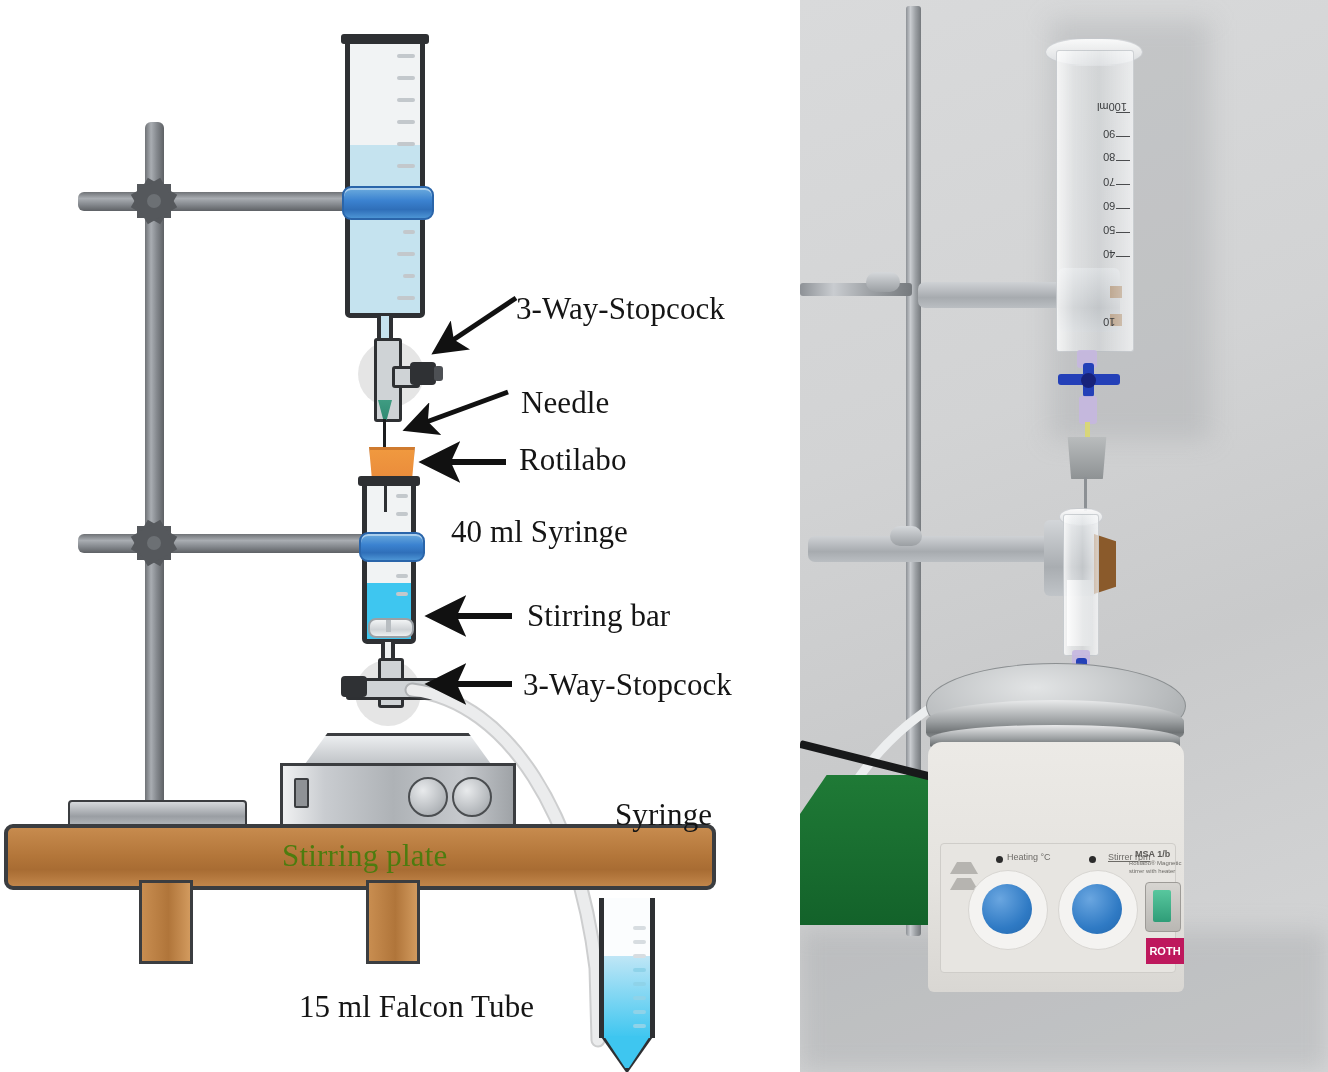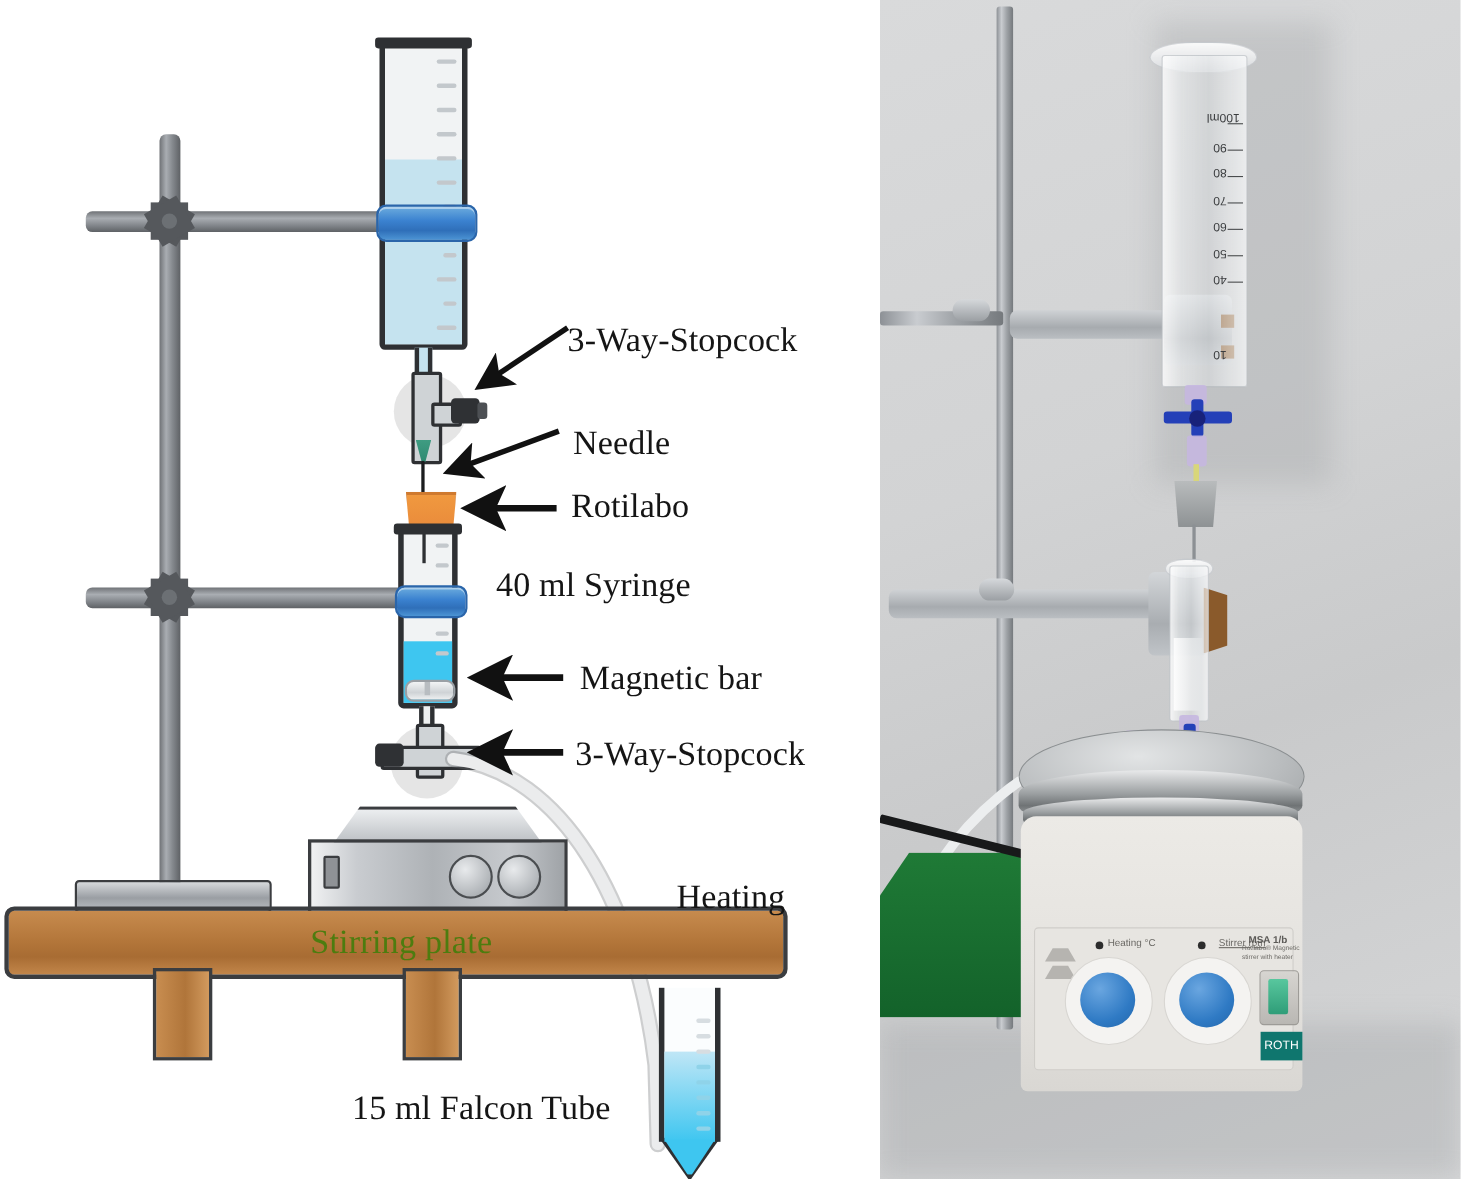--- a/index.html
+++ b/index.html
@@ -92,22 +92,22 @@
   .ph-plate-rim{position:absolute;border-radius:50%/40%;
        background:linear-gradient(to bottom,#e9eaeb,#9b9fa1 40%,#6f7375 60%,#cfd2d4);}
   .ph-case{position:absolute;background:linear-gradient(to bottom,#eceae6 0%,#e5e3df 55%,#d9d7d3 100%);
            border-radius:14px 14px 6px 6px;}
   .ph-panel{position:absolute;background:#e7e5e1;border:1px solid #cfcdc9;border-radius:4px;}
   .ph-dial{position:absolute;border-radius:50%;background:#f4f3f1;border:1px solid #d8d6d2;}
   .ph-dialknob{position:absolute;border-radius:50%;
        background:radial-gradient(circle at 36% 30%,#6aa6e0,#2f7ac4 62%,#2366ab);}
   .ph-switch{position:absolute;background:linear-gradient(to bottom,#d7d5d1,#b9b7b3);border-radius:4px;border:1px solid #9d9b97;}
   .ph-switch-in{position:absolute;background:linear-gradient(to bottom,#58c79e,#2f9d78);border-radius:2px;}
-  .ph-logo{position:absolute;background:#0f766e;display:flex;align-items:center;justify-content:center;
-           color:#fff;font-family:"Liberation Sans",sans-serif;font-weight:normal;}
+  .ph-logo{position:absolute;background:#be185d;display:flex;align-items:center;justify-content:center;
+           color:#fff;font-family:"Liberation Sans",sans-serif;font-weight:bold;}
   .ph-green{position:absolute;background:linear-gradient(to bottom,#1f7a36,#13622a);}
   .ph-label{position:absolute;font-family:"Liberation Sans",sans-serif;color:#6d6b67;white-space:nowrap;}
   .ph-cable{position:absolute;background:#18191a;border-radius:2px;}
 </style>
 </head>
 <body>
 
 <div id="figure">
 
   <div class="panel" id="panel-diagram">
@@ -238,24 +238,24 @@
     </svg>
 
     <svg class="arrow" style="left:424px;top:674px;width:92px;height:20px;overflow:visible;">
       <line x1="88" y1="10" x2="10" y2="10" stroke="#111" stroke-width="6" marker-end="url(#ah)"></line>
     </svg>
 
     <div class="label" style="left:516px;top:293px;">3-Way-Stopcock</div>
     <div class="label" style="left:521px;top:387px;">Needle</div>
     <div class="label" style="left:519px;top:444px;">Rotilabo</div>
     <div class="label" style="left:451px;top:516px;">40 ml Syringe</div>
-    <div class="label" style="left:527px;top:600px;">Magnetic bar</div>
+    <div class="label" style="left:527px;top:600px;">Stirring bar</div>
     <div class="label" style="left:523px;top:669px;">3-Way-Stopcock</div>
-    <div class="label" style="left:615px;top:799px;">Heating</div>
-    <div class="label" style="left:320px;top:991px;">15 ml Falcon Tube</div>
+    <div class="label" style="left:615px;top:799px;">Syringe</div>
+    <div class="label" style="left:299px;top:991px;">15 ml Falcon Tube</div>
   </div>
 
   <div class="panel" id="panel-photo">
     <div id="photo-bg"></div>
     <div class="ph-wallshade" style="left:250px;top:20px;width:160px;height:420px;"></div>
     <div class="ph-wallshade" style="left:0px;top:930px;width:528px;height:140px;background:rgba(150,153,156,.3);"></div>
 
     <div class="ph-rod" style="left:106px;top:6px;width:15px;height:930px;"></div>
     <div class="ph-rod" style="left:0px;top:283px;width:112px;height:13px;"></div>
 

